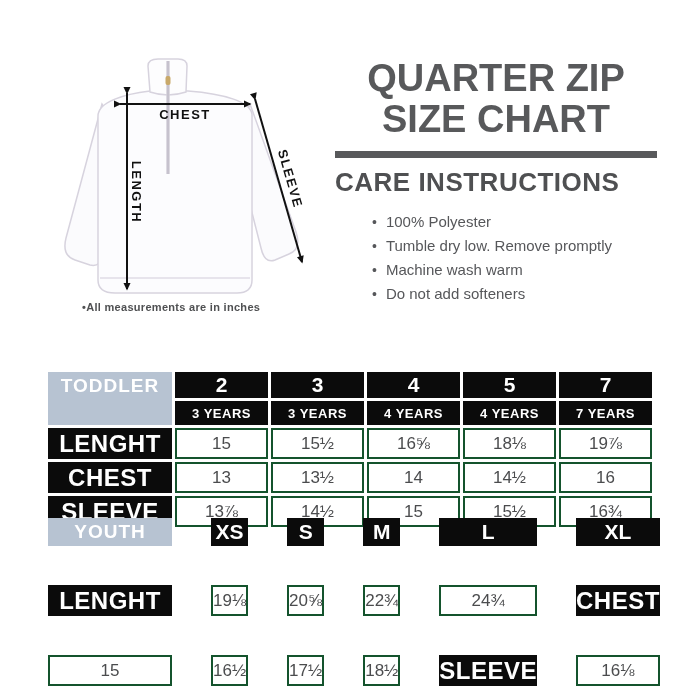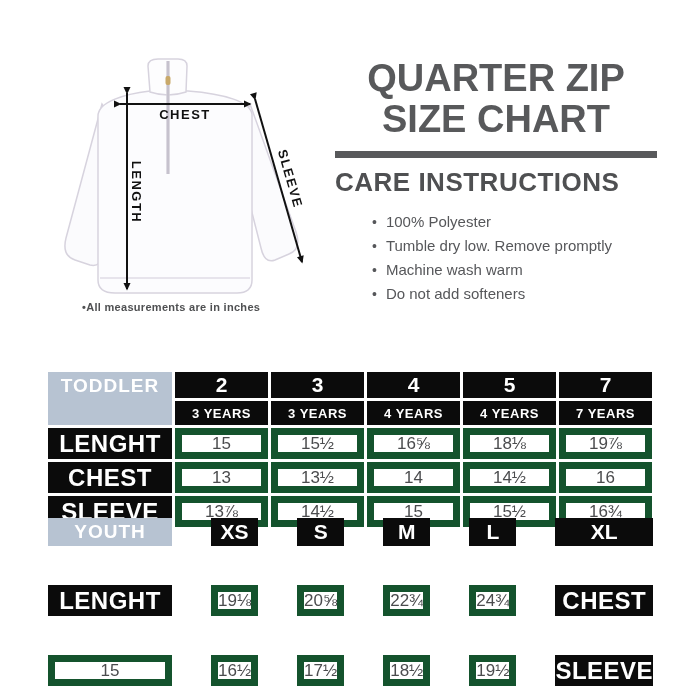--- a/index.html
+++ b/index.html
@@ -33,21 +33,21 @@
   #toddler-table{top:372px;grid-template-columns:124px repeat(5,1fr);grid-template-rows:26px 24px 31px 31px 31px;}
   #youth-table{top:518px;grid-template-columns:124px repeat(5,1fr);grid-template-rows:28px 31px 31px 31px;gap:39px;}
   .c{display:flex;align-items:center;justify-content:center;}
   .blk{background:#0b0b0b;color:#ffffff;font-weight:bold;}
   .blu{background:#b7c3d2;color:#ffffff;font-weight:bold;font-size:19px;letter-spacing:1px;}
   .corner{grid-row:1/3;align-items:flex-start;padding-top:3px;}
   .size-num{font-size:21px;}
   .age{font-size:13px;letter-spacing:.5px;}
   .rowlab{font-size:24px;letter-spacing:.5px;}
   .val{
-    background:#ffffff;border:7px solid #14532d;font-size:17px;color:#4b4c4e;
+    background:#ffffff;border:2px solid #14532d;font-size:17px;color:#4b4c4e;
     font-family:"Liberation Sans","DejaVu Sans",sans-serif;
   }
 </style>
 </head>
 <body>
 
 <svg class="garment-svg" viewBox="0 0 300 255" xmlns="http://www.w3.org/2000/svg">
   <defs>
     <marker id="ah" markerWidth="9" markerHeight="9" refX="6.5" refY="4" orient="auto" markerUnits="userSpaceOnUse">
       <path d="M0.5,0.5 L8,4 L0.5,7.5 Z" fill="#111111"></path>
@@ -149,20 +149,19 @@
   <div class="c val">19⅛</div>
   <div class="c val">20⅝</div>
   <div class="c val">22¾</div>
   <div class="c val">24¾</div>
 
   <div class="c blk rowlab">CHEST</div>
   <div class="c val">15</div>
   <div class="c val">16½</div>
   <div class="c val">17½</div>
   <div class="c val">18½</div>
-  <div class="c val">19½</div>
 
   <div class="c blk rowlab">SLEEVE</div>
   <div class="c val">16⅛</div>
   <div class="c val">19⅜</div>
   <div class="c val">21⅜</div>
   <div class="c val">23⅜</div>
 </div>
 
 </body></html>

